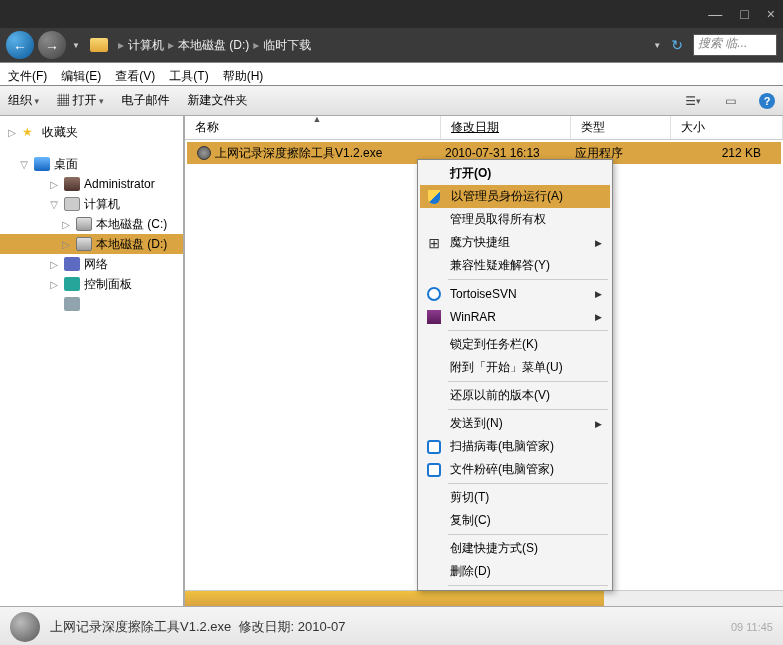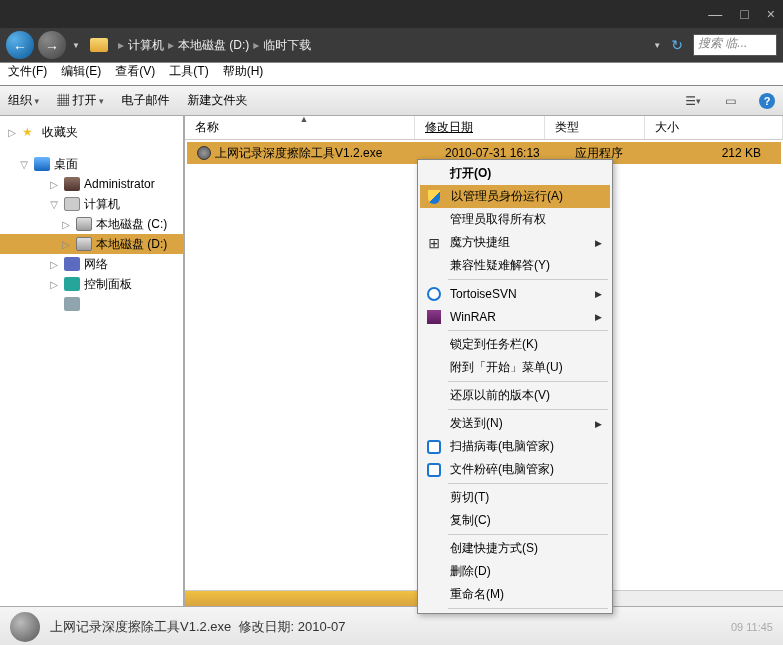--- a/index.html
+++ b/index.html
@@ -11,21 +11,21 @@
 .nav-row { height: 34px; background: #3a3a3a; display: flex; align-items: center; padding: 0 6px; gap: 4px; }
 .nav-btn { width: 28px; height: 28px; border-radius: 50%; background: radial-gradient(circle at 30% 30%, #5ab0e8, #0a5a9a); display: flex; align-items: center; justify-content: center; color: #fff; font-size: 14px; }
 .nav-btn.fwd { background: radial-gradient(circle at 30% 30%, #888, #444); }
 .nav-dd { color: #ccc; font-size: 8px; margin-left: 2px; }
 .folder-ico { width: 18px; height: 14px; background: linear-gradient(#f7d774,#e3a838); border-radius: 2px; margin: 0 6px; }
 .breadcrumb { flex: 1; display: flex; align-items: center; color: #eee; gap: 4px; }
 .breadcrumb .sep { color: #999; }
 .refresh-ico { color: #5ab0e8; font-size: 14px; margin: 0 6px; }
 .search-box { width: 84px; height: 22px; background: #fff; border: 1px solid #555; padding: 0 4px; color: #888; font-style: italic; display: flex; }
 
-.menubar { height: 24px; background: #fff; border-top: 1px solid #888; border-bottom: 1px solid #888; display: flex; align-items: flex-start; padding: 0 8px; gap: 14px; color: #000; }
+.menubar { height: 24px; background: #fff; border-top: 1px solid #888; border-bottom: 1px solid #888; display: flex; align-items: flex-end; padding: 0 8px; gap: 14px; color: #000; }
 
 .toolbar { height: 30px; background: linear-gradient(#f5f5f5,#e0e0e0); border-bottom: 1px solid #aaa; display: flex; align-items: center; padding: 0 8px; gap: 18px; color: #000; }
 .toolbar .drop::after { content: " ▾"; font-size: 9px; color: #555; }
 .toolbar .spacer { flex: 1; }
 .toolbar .tool-ico { width: 20px; height: 18px; display: flex; align-items: center; justify-content: center; color: #444; }
 .help-ico { width: 16px; height: 16px; border-radius: 50%; background: #2a7ecb; color: #fff; display: flex; align-items: center; justify-content: center; font-size: 11px; font-weight: bold; }
 
 .main { display: flex; height: 490px; background: #fff; }
 
 .sidebar { width: 185px; border-right: 2px solid #aaa; padding: 6px 0; overflow: hidden; position: relative; }
@@ -41,21 +41,21 @@
 .ico.user { background: linear-gradient(#8d6e63,#4e342e); border-radius: 2px; }
 .ico.computer { background: #ccc; border: 1px solid #888; border-radius: 2px; }
 .ico.drive { background: linear-gradient(#e0e0e0,#9e9e9e); border-radius: 2px; border: 1px solid #777; }
 .ico.network { background: #5c6bc0; border-radius: 2px; }
 .ico.control { background: #26a69a; border-radius: 2px; }
 .ico.recycle { background: #90a4ae; border-radius: 2px; }
 
 .content { flex: 1; display: flex; flex-direction: column; position: relative; }
 .col-headers { height: 24px; border-bottom: 1px solid #ccc; display: flex; align-items: center; }
 .col { padding: 0 10px; border-right: 1px solid #e0e0e0; height: 100%; display: flex; align-items: center; color: #000; }
-.col.name { width: 230px; position: relative; }
+.col.name { width: 256px; position: relative; }
 .col.date { width: 130px; text-decoration: underline; }
 .col.type { width: 100px; }
 .col.size { flex: 1; }
 .sort-arrow { position: absolute; left: 50%; top: -2px; font-size: 9px; color: #555; }
 
 .file-row { height: 22px; display: flex; align-items: center; background: #d9a441; margin: 2px 2px 0 2px; }
 .file-row .cell { padding: 0 10px; color: #000; white-space: nowrap; overflow: hidden; }
 .file-row .cell.name { width: 248px; display: flex; align-items: center; gap: 4px; }
 .file-row .cell.date { width: 130px; }
 .file-row .cell.type { width: 100px; }
@@ -266,15 +266,14 @@
         <span class="scan-ico"></span>
       </span>
       <span>文件粉碎(电脑管家)</span>
     </div>
   <div class="cm-sep"></div>
   <div class="cm-item">剪切(T)</div>
   <div class="cm-item">复制(C)</div>
   <div class="cm-sep"></div>
   <div class="cm-item">创建快捷方式(S)</div>
   <div class="cm-item">删除(D)</div>
-  <div class="cm-item">重命名(M)</div>
   <div class="cm-sep"></div>
 </div>
 
 </body></html>

